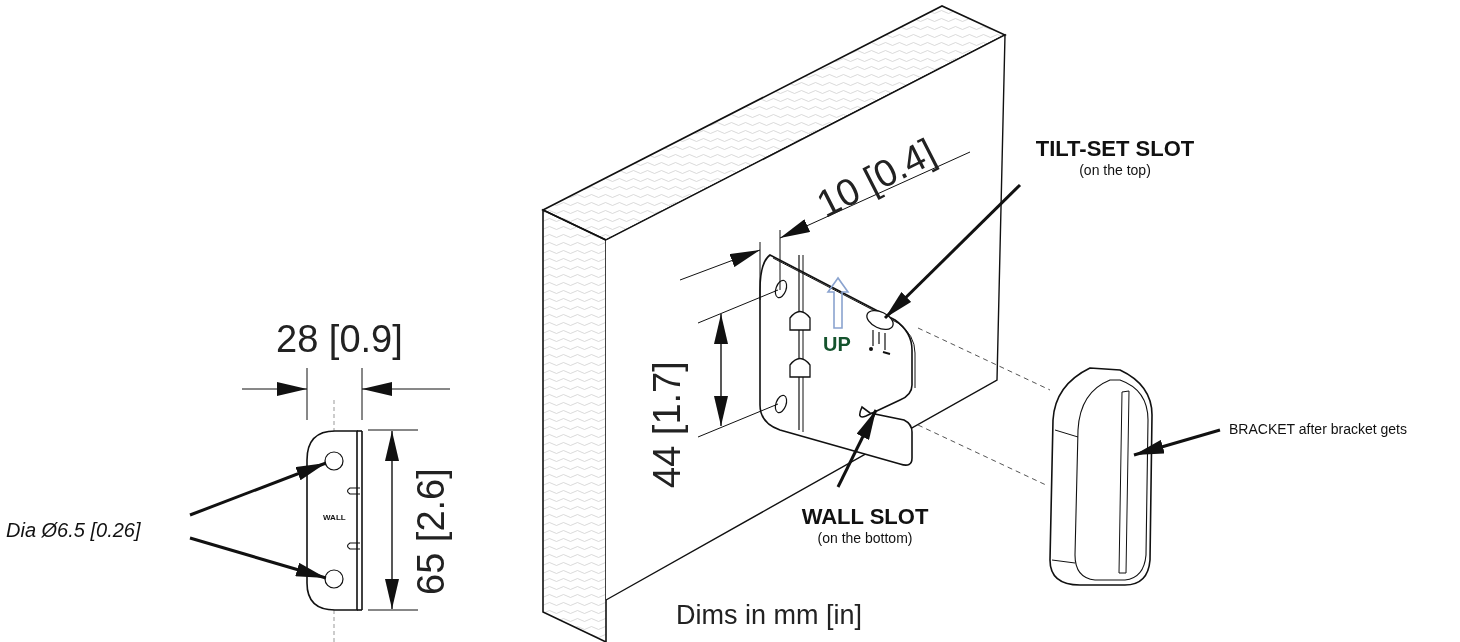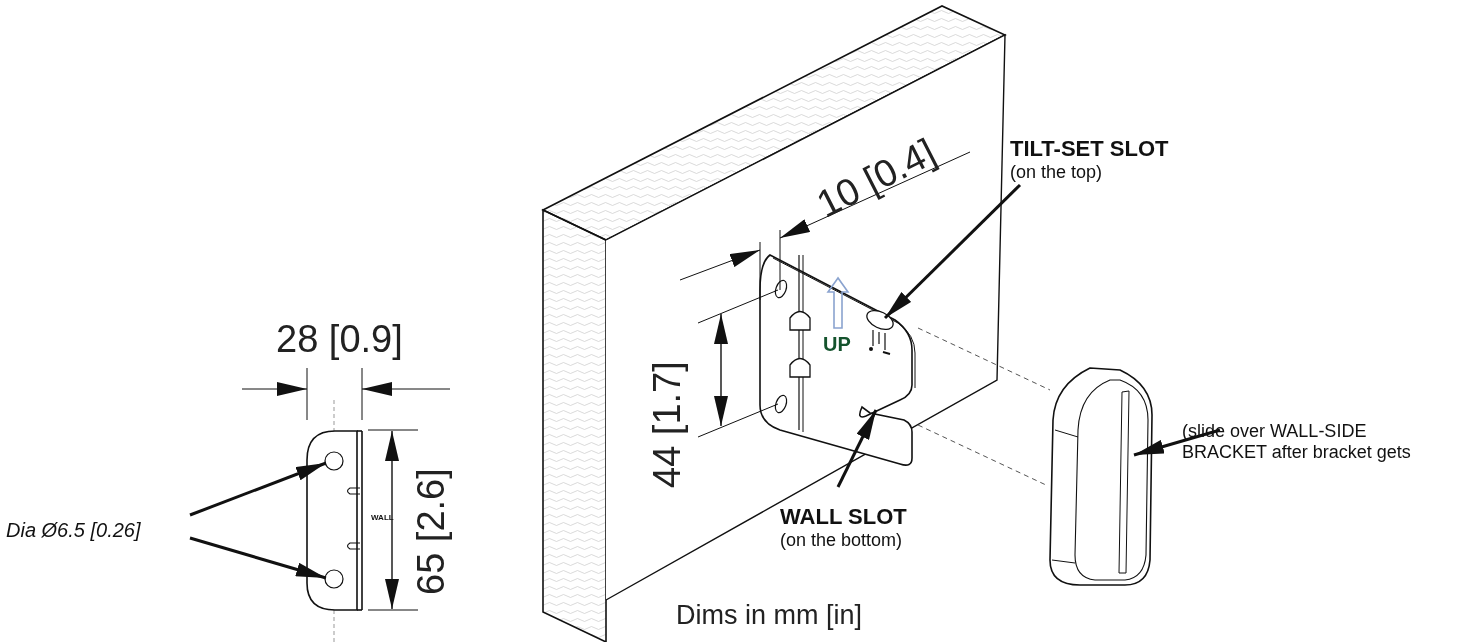--- a/index.html
+++ b/index.html
@@ -1,21 +1,21 @@
 <!DOCTYPE html>
 <html><head>
 <meta charset="utf-8">
 <style>
   html, body { margin: 0; padding: 0; background: #ffffff; }
   body { width: 1460px; height: 642px; position: relative; overflow: hidden; font-family: "Liberation Sans", sans-serif; color: #111; }
   svg { position: absolute; left: 0; top: 0; }
   .lbl { position: absolute; font-family: "Liberation Sans", sans-serif; color: #111; white-space: nowrap; }
   .bold { font-weight: bold; font-size: 22px; }
-  .sub { font-size: 18px; }
-  .center { text-align: left; }
+  .sub { font-size: 14px; }
+  .center { text-align: center; }
   .dim { font-size: 38px; color: #222; }
 </style>
 </head>
 <body>
 
 <svg width="1460" height="642" viewBox="0 0 1460 642">
   <defs>
     <marker id="ah" viewBox="0 0 10 10" refX="10" refY="5" markerWidth="10" markerHeight="10" orient="auto-start-reverse" markerUnits="userSpaceOnUse">
       <path d="M0,1 L10,5 L0,9 z" fill="#111"></path>
     </marker>
@@ -115,36 +115,35 @@
     <line x1="1220" y1="430" x2="1134" y2="455" stroke="#111" stroke-width="3" marker-end="url(#ahL)"></line>
   </g>
 </svg>
 
 <div class="lbl dim" style="left:276px; top:318px;">28 [0.9]</div>
 
 <div class="lbl dim" style="left:345px; top:513px; transform:rotate(-90deg); transform-origin:0 0; top:595px; left:410px;">65 [2.6]</div>
 
 <div class="lbl" style="left:6px; top:519px; font-size:20px;font-style:italic;">Dia Ø6.5 [0.26]</div>
 
-<div class="lbl" style="left:323px; top:513px; font-size:8px; font-weight:bold;margin-left:48px;">WALL</div>
+<div class="lbl" style="left:323px; top:513px; font-size:8px; font-weight:bold;">WALL</div>
 
 <div class="lbl dim" style="transform:rotate(-90deg); transform-origin:0 0; left:646px; top:488px;">44 [1.7]</div>
 
 <div class="lbl dim" style="transform:rotate(-27deg); transform-origin:0 0; left:810px; top:188px;">10 [0.4]</div>
 
 <div class="lbl" style="left:823px; top:333px; font-size:20px; font-weight:bold; color:#14532d;">UP</div>
 
 <div class="lbl center" style="left:1010px; top:136px; width:210px;">
   <div class="bold">TILT-SET SLOT</div>
   <div class="sub">(on the top)</div>
 </div>
 
 <div class="lbl center" style="left:780px; top:504px; width:170px;">
   <div class="bold">WALL SLOT</div>
   <div class="sub">(on the bottom)</div>
 </div>
 
 <div class="lbl center" style="left:1182px; top:421px; width:272px;">
-  <div class="sub">(slide over WALL-SIDE</div>
   <div class="sub">BRACKET after bracket gets</div>
 </div>
 
 <div class="lbl" style="left:676px; top:600px; font-size:27px; color:#222;">Dims in mm [in]</div>
 
 </body></html>

